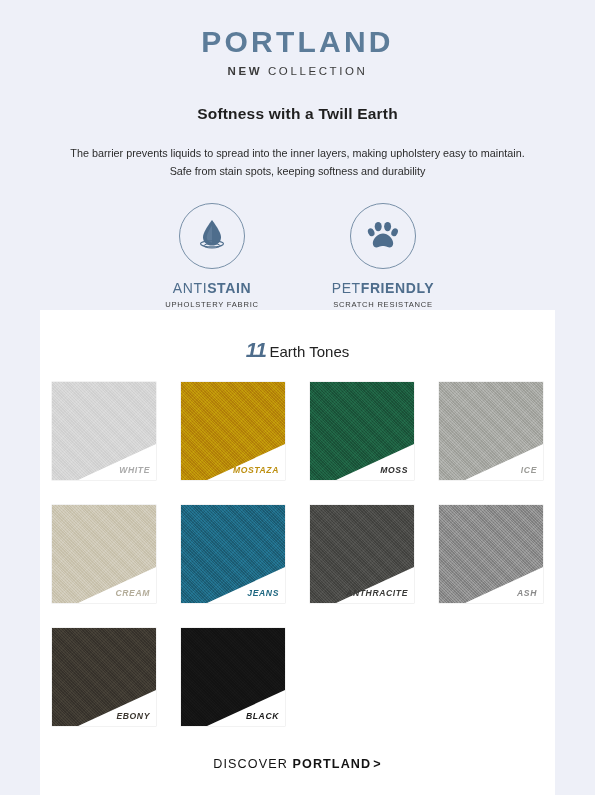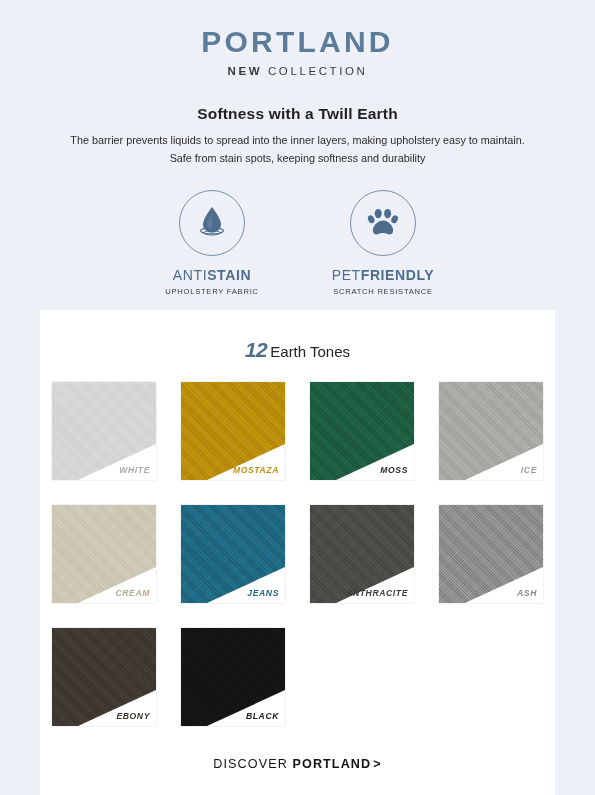--- a/index.html
+++ b/index.html
@@ -40,21 +40,21 @@
     margin-top: 28px;
     text-align: center;
   }
   .intro-title {
     font-size: 15.5px;
     font-weight: bold;
     color: #1f1f1f;
     letter-spacing: 0.2px;
   }
   .intro-copy {
-    margin-top: 8px;
+    margin-top: 21px;
     font-size: 10.8px;
     color: #2b2b2b;
     line-height: 1.72;
   }
 
   
   .badges {
     margin-top: 22px;
     display: flex;
     justify-content: center;
@@ -238,21 +238,21 @@
       <span class="lite">PET</span><span class="b">FRIENDLY</span>
     </div>
     <div class="badge-sub">SCRATCH RESISTANCE</div>
   </div>
 
 </div>
 
 <div class="card">
 
   <div class="collection-title">
-    <span class="count">12</span><span>Earth Tones</span>
+    <span class="count">11</span><span>Earth Tones</span>
   </div>
 
   <div class="grid" id="swatch-grid">
       <div class="swatch">
         <div class="swatch-fill" style="background: rgb(213, 213, 213);"></div>
         <div class="swatch-weave"></div>
         <div class="swatch-corner"></div>
         <div class="swatch-label" style="color: rgb(169, 169, 169);">WHITE</div>
       </div>
       <div class="swatch">

